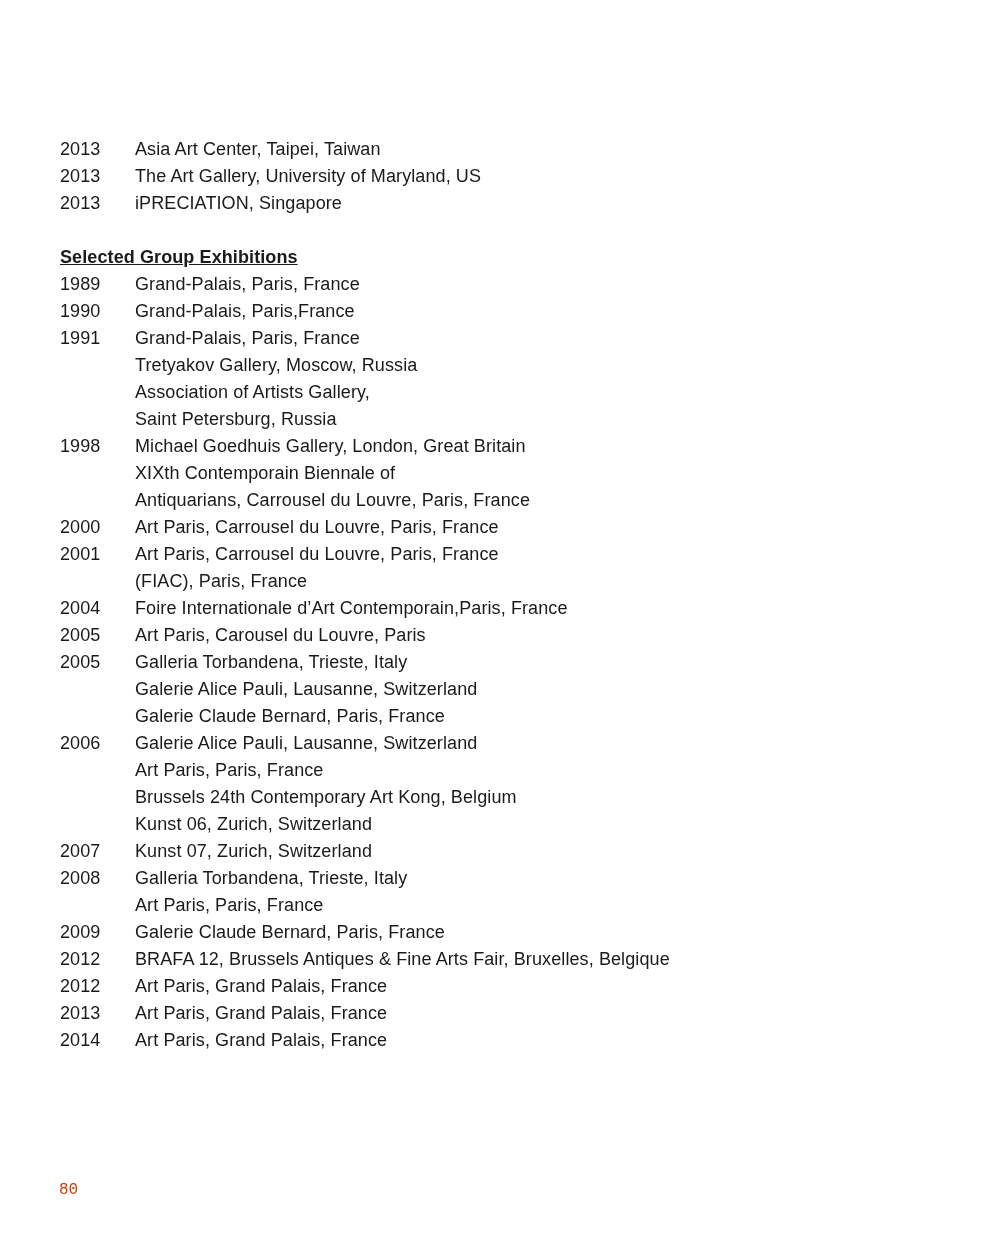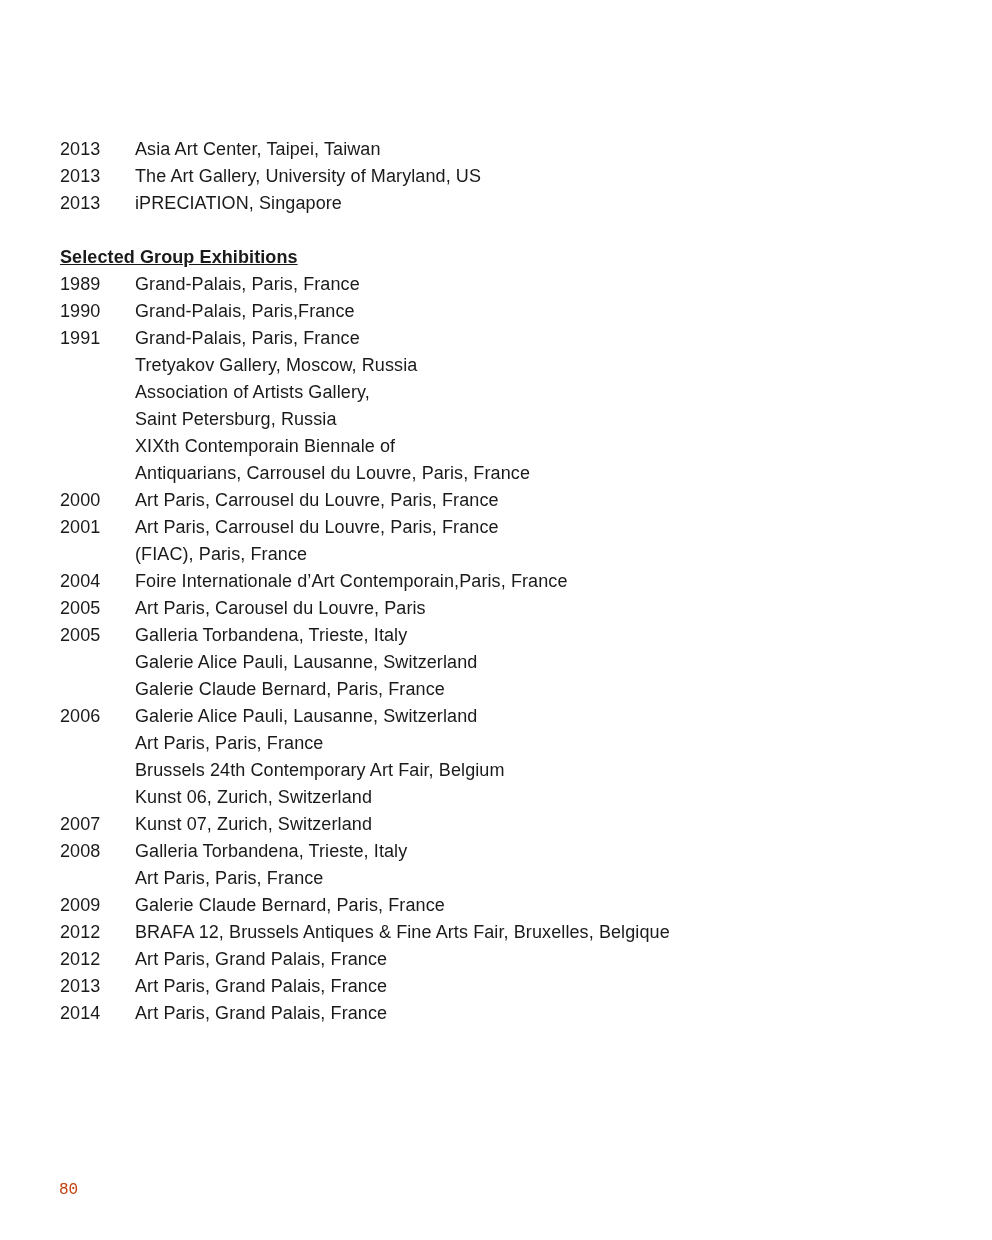--- a/index.html
+++ b/index.html
@@ -107,20 +107,24 @@
   <div class="row">
     <span class="year"></span>
     <span class="venue">Association of Artists Gallery,</span>
   </div>
 
   <div class="row">
     <span class="year"></span>
     <span class="venue">Saint Petersburg, Russia</span>
   </div>
 
+  <div class="row">
+    <span class="year">1998</span>
+    <span class="venue">Michael Goedhuis Gallery, London, Great Britain</span>
+  </div>
 
   <div class="row">
     <span class="year"></span>
     <span class="venue">XIXth Contemporain Biennale of</span>
   </div>
 
   <div class="row">
     <span class="year"></span>
     <span class="venue">Antiquarians, Carrousel du Louvre, Paris, France</span>
   </div>
@@ -173,21 +177,21 @@
   </div>
 
 
   <div class="row">
     <span class="year"></span>
     <span class="venue">Art Paris, Paris, France</span>
   </div>
 
   <div class="row">
     <span class="year"></span>
-    <span class="venue">Brussels 24th Contemporary Art Fair, Belgium</span>
+    <span class="venue">Brussels 24th Contemporary Art Kong, Belgium</span>
   </div>
 
   <div class="row">
     <span class="year"></span>
     <span class="venue">Kunst 06, Zurich, Switzerland</span>
   </div>
 
   <div class="row">
     <span class="year">2007</span>
     <span class="venue">Kunst 07, Zurich, Switzerland</span>

